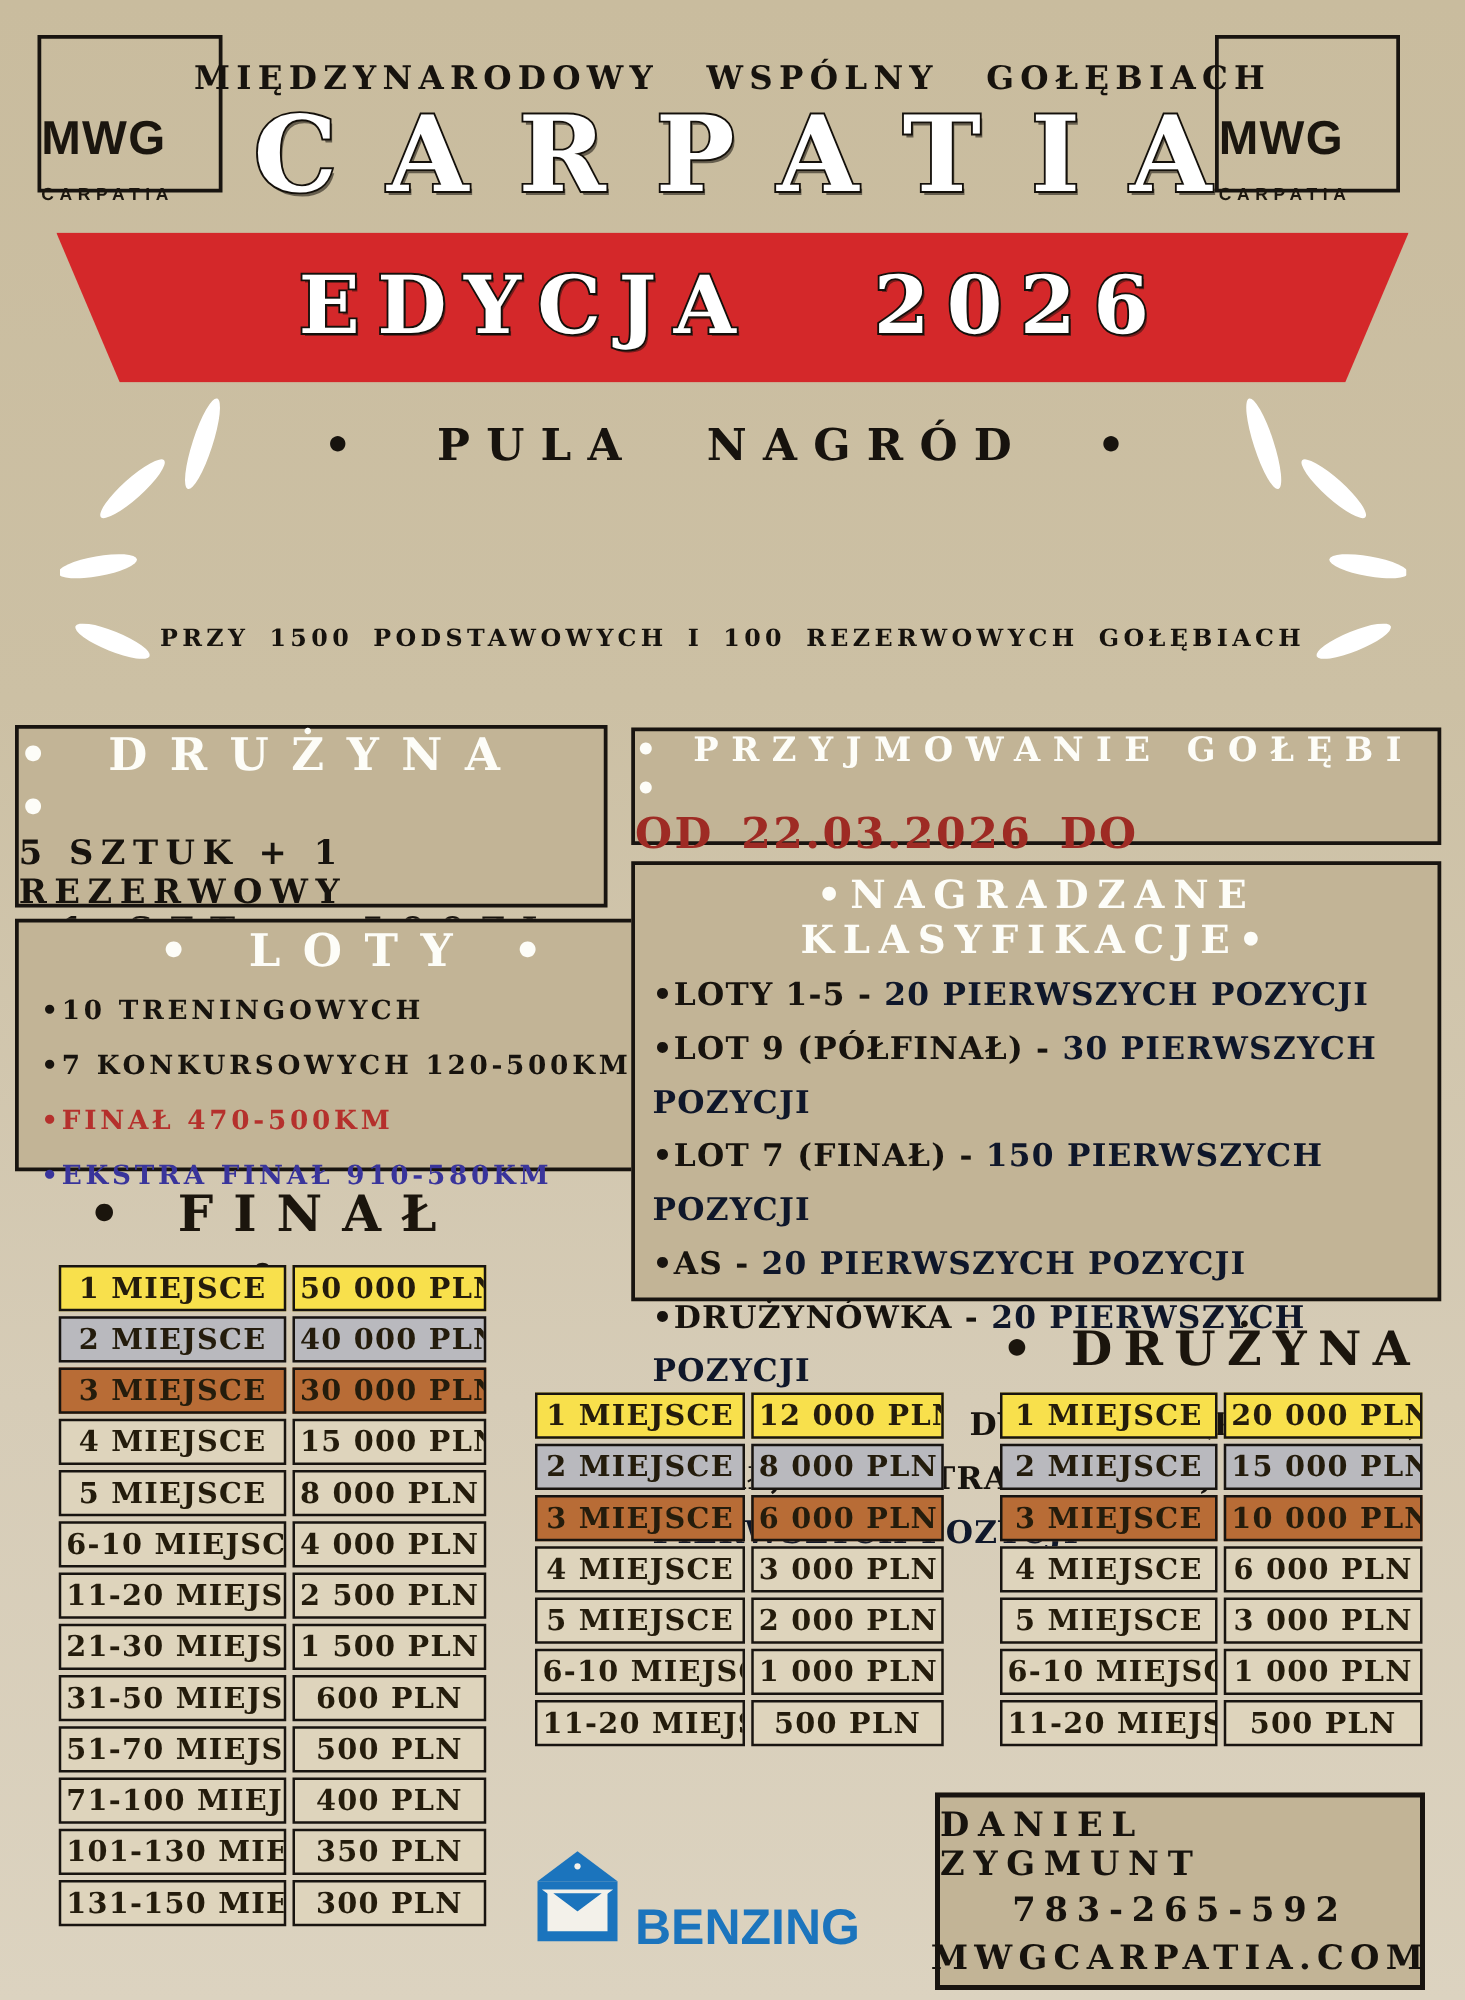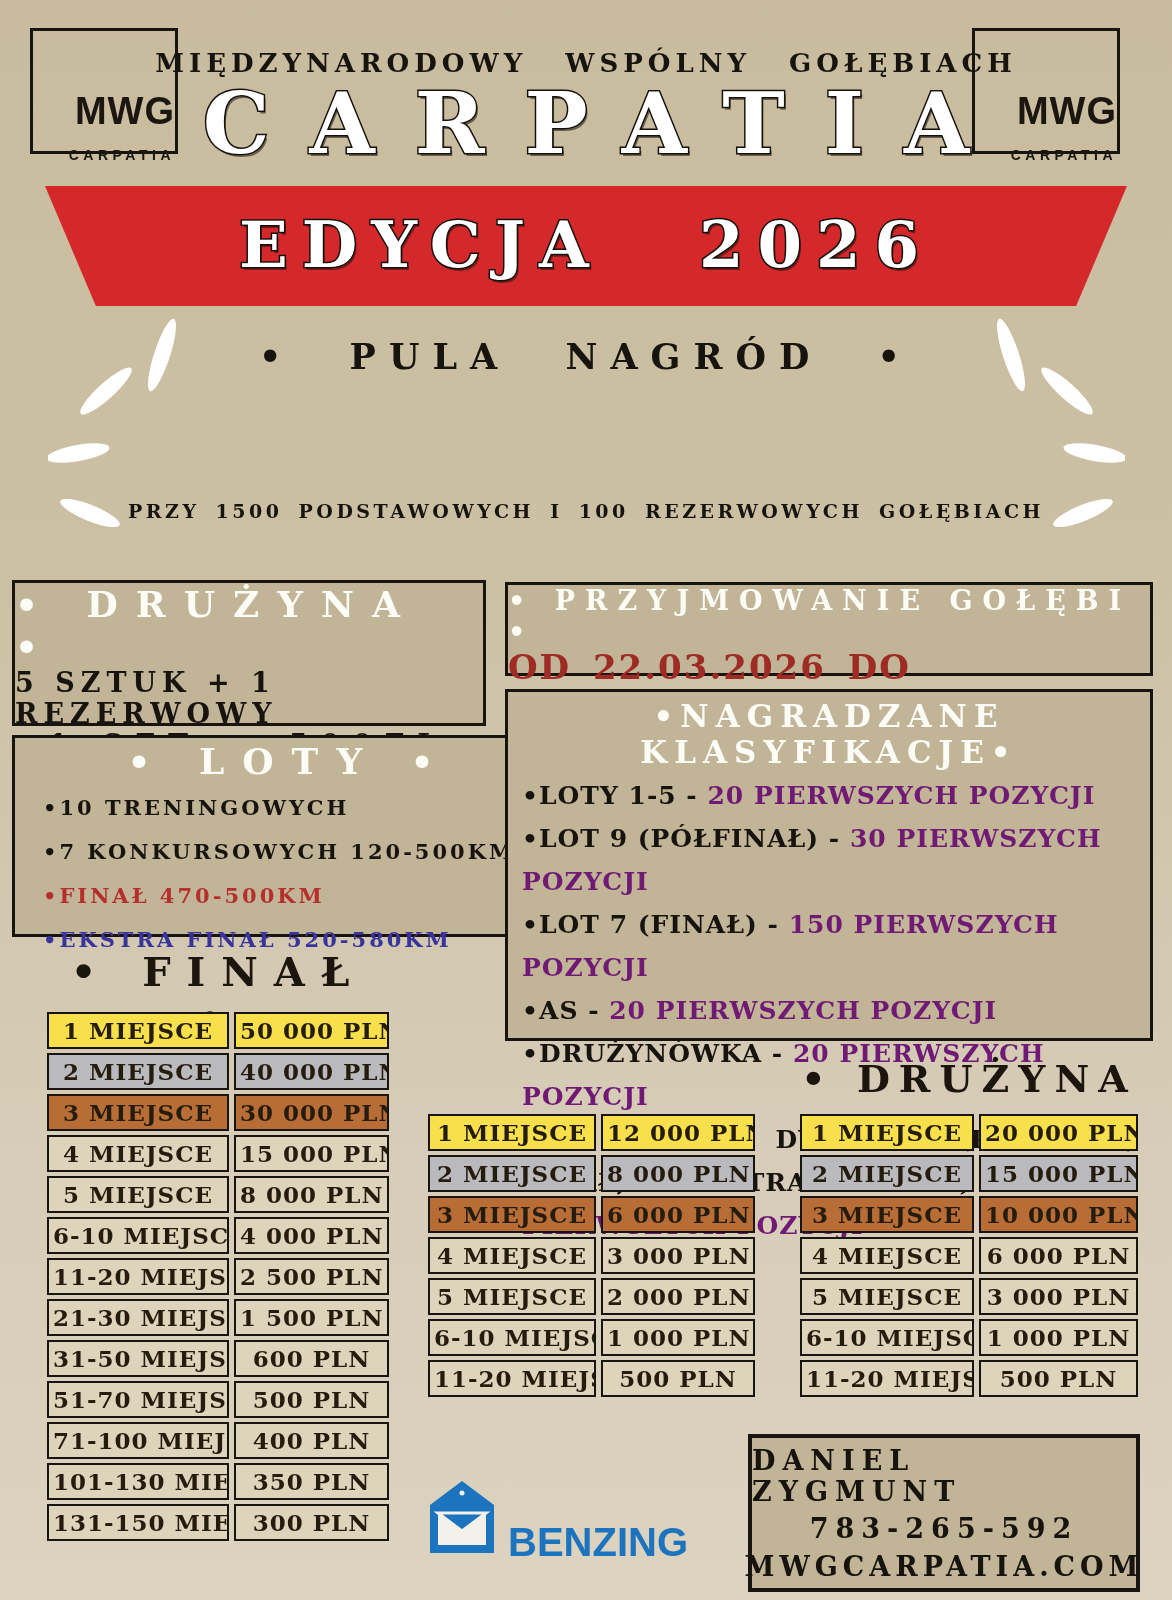--- a/index.html
+++ b/index.html
@@ -11,21 +11,21 @@
     font-family:"DejaVu Serif","Liberation Serif",serif;
     color:#17130e;
   }
   .abs{position:absolute;}
   .ctr{text-align:center;}
 
   
   .logo-box{
     width:148px;height:126px;
     border:3px solid #181410;
-    display:flex;flex-direction:column;align-items:flex-end;justify-content:flex-start;
+    display:flex;flex-direction:column;align-items:flex-start;justify-content:flex-start;
     padding-top:4px;box-sizing:border-box;gap:17px;
   }
   .logo-line{width:84%;height:3px;background:#181410;margin:2px 0 0 0;}
   .logo-mwg{font-family:"Liberation Sans",sans-serif;font-weight:bold;font-size:38px;line-height:1.02;letter-spacing:1px;color:#1b160f;margin-top:2px;}
   .logo-sub{font-family:"Liberation Sans",sans-serif;font-weight:bold;font-size:14px;letter-spacing:4.5px;color:#1b160f;margin-top:-1px;}
 
   .hdr-sub{top:48px;left:0;width:100%;font-size:26px;font-weight:bold;letter-spacing:5px;word-spacing:24px;}
   .hdr-title{
     top:74px;left:0;width:100%;
     font-size:84px;font-weight:bold;letter-spacing:40px;text-indent:40px;
@@ -59,37 +59,37 @@
   .frame{
     border:3px solid #181410;background:#c2b496;box-sizing:border-box;
     display:flex;flex-direction:column;align-items:center;
   }
   .box-title-w{color:#fdfdf8;font-weight:bold;}
   .team-box{left:12px;top:580px;width:474px;height:146px;justify-content:space-evenly;}
   .team-title{font-size:36px;letter-spacing:18px;}
   .team-line1{font-size:27px;font-weight:bold;letter-spacing:6px;}
   .team-line2{font-size:27px;font-weight:bold;letter-spacing:13px;}
 
-  .flights-box{left:12px;top:735px;width:555px;height:202px;align-items:stretch;padding:2px 28px;}
+  .flights-box{left:12px;top:735px;width:555px;height:202px;align-items:stretch;padding:2px 18px;}
   .flights-title{font-size:36px;letter-spacing:18px;text-align:center;}
   .flights-list{list-style:none;margin:4px 0 0 0;padding:0;}
   .flights-list li{font-size:21px;font-weight:bold;letter-spacing:3px;line-height:44px;white-space:nowrap;}
   .fl-red{color:#b5302c;}
   .fl-blue{color:#39349b;}
 
   .intake-box{left:505px;top:582px;width:648px;height:94px;justify-content:space-evenly;}
   .intake-title{font-size:27px;letter-spacing:10px;}
   .intake-dates{font-size:34px;font-weight:bold;letter-spacing:2px;word-spacing:8px;color:#9e2b24;}
 
   .class-box{left:505px;top:689px;width:648px;height:352px;align-items:stretch;padding:6px 14px;}
   .class-title{font-size:31px;letter-spacing:7px;text-align:center;}
   .class-list{list-style:none;margin:4px 0 0 0;padding:0;}
   .class-list li{font-size:25px;font-weight:bold;letter-spacing:1px;line-height:43px;}
   .class-list li.wrap2{text-align:justify;line-height:43px;}
-  .cls-val{color:#701a75;}
+  .cls-val{color:#0f172a;}
 
   
   .tbl-title{font-weight:bold;color:#1b150d;}
   .prize-table{border-collapse:separate;border-spacing:5px 4px;table-layout:fixed;}
   .prize-table td{
     border:2.5px solid #181410;
     height:33px;text-align:center;vertical-align:middle;
     font-size:23px;font-weight:bold;letter-spacing:1px;
     background:#ded4bc;color:#241c0c;padding:0 4px;overflow:hidden;white-space:nowrap;
   }
@@ -161,21 +161,21 @@
     <div class="team-line1">5 SZTUK + 1 REZERWOWY</div>
     <div class="team-line2">1 SZT. - 500ZŁ</div>
   </div>
 
   <div class="abs frame flights-box">
     <div class="box-title-w flights-title">• LOTY •</div>
     <ul class="flights-list">
       <li>•10 TRENINGOWYCH</li>
       <li>•7 KONKURSOWYCH 120-500KM</li>
       <li class="fl-red">•FINAŁ 470-500KM</li>
-      <li class="fl-blue">•EKSTRA FINAŁ 520-580KM</li>
+      <li class="fl-blue">•EKSTRA FINAŁ 910-580KM</li>
     </ul>
   </div>
 
   <div class="abs frame intake-box">
     <div class="box-title-w intake-title">• PRZYJMOWANIE GOŁĘBI •</div>
     <div class="intake-dates">OD 22.03.2026 DO 24.05.2026</div>
   </div>
 
   <div class="abs frame class-box">
     <div class="box-title-w class-title">•NAGRADZANE KLASYFIKACJE•</div>

